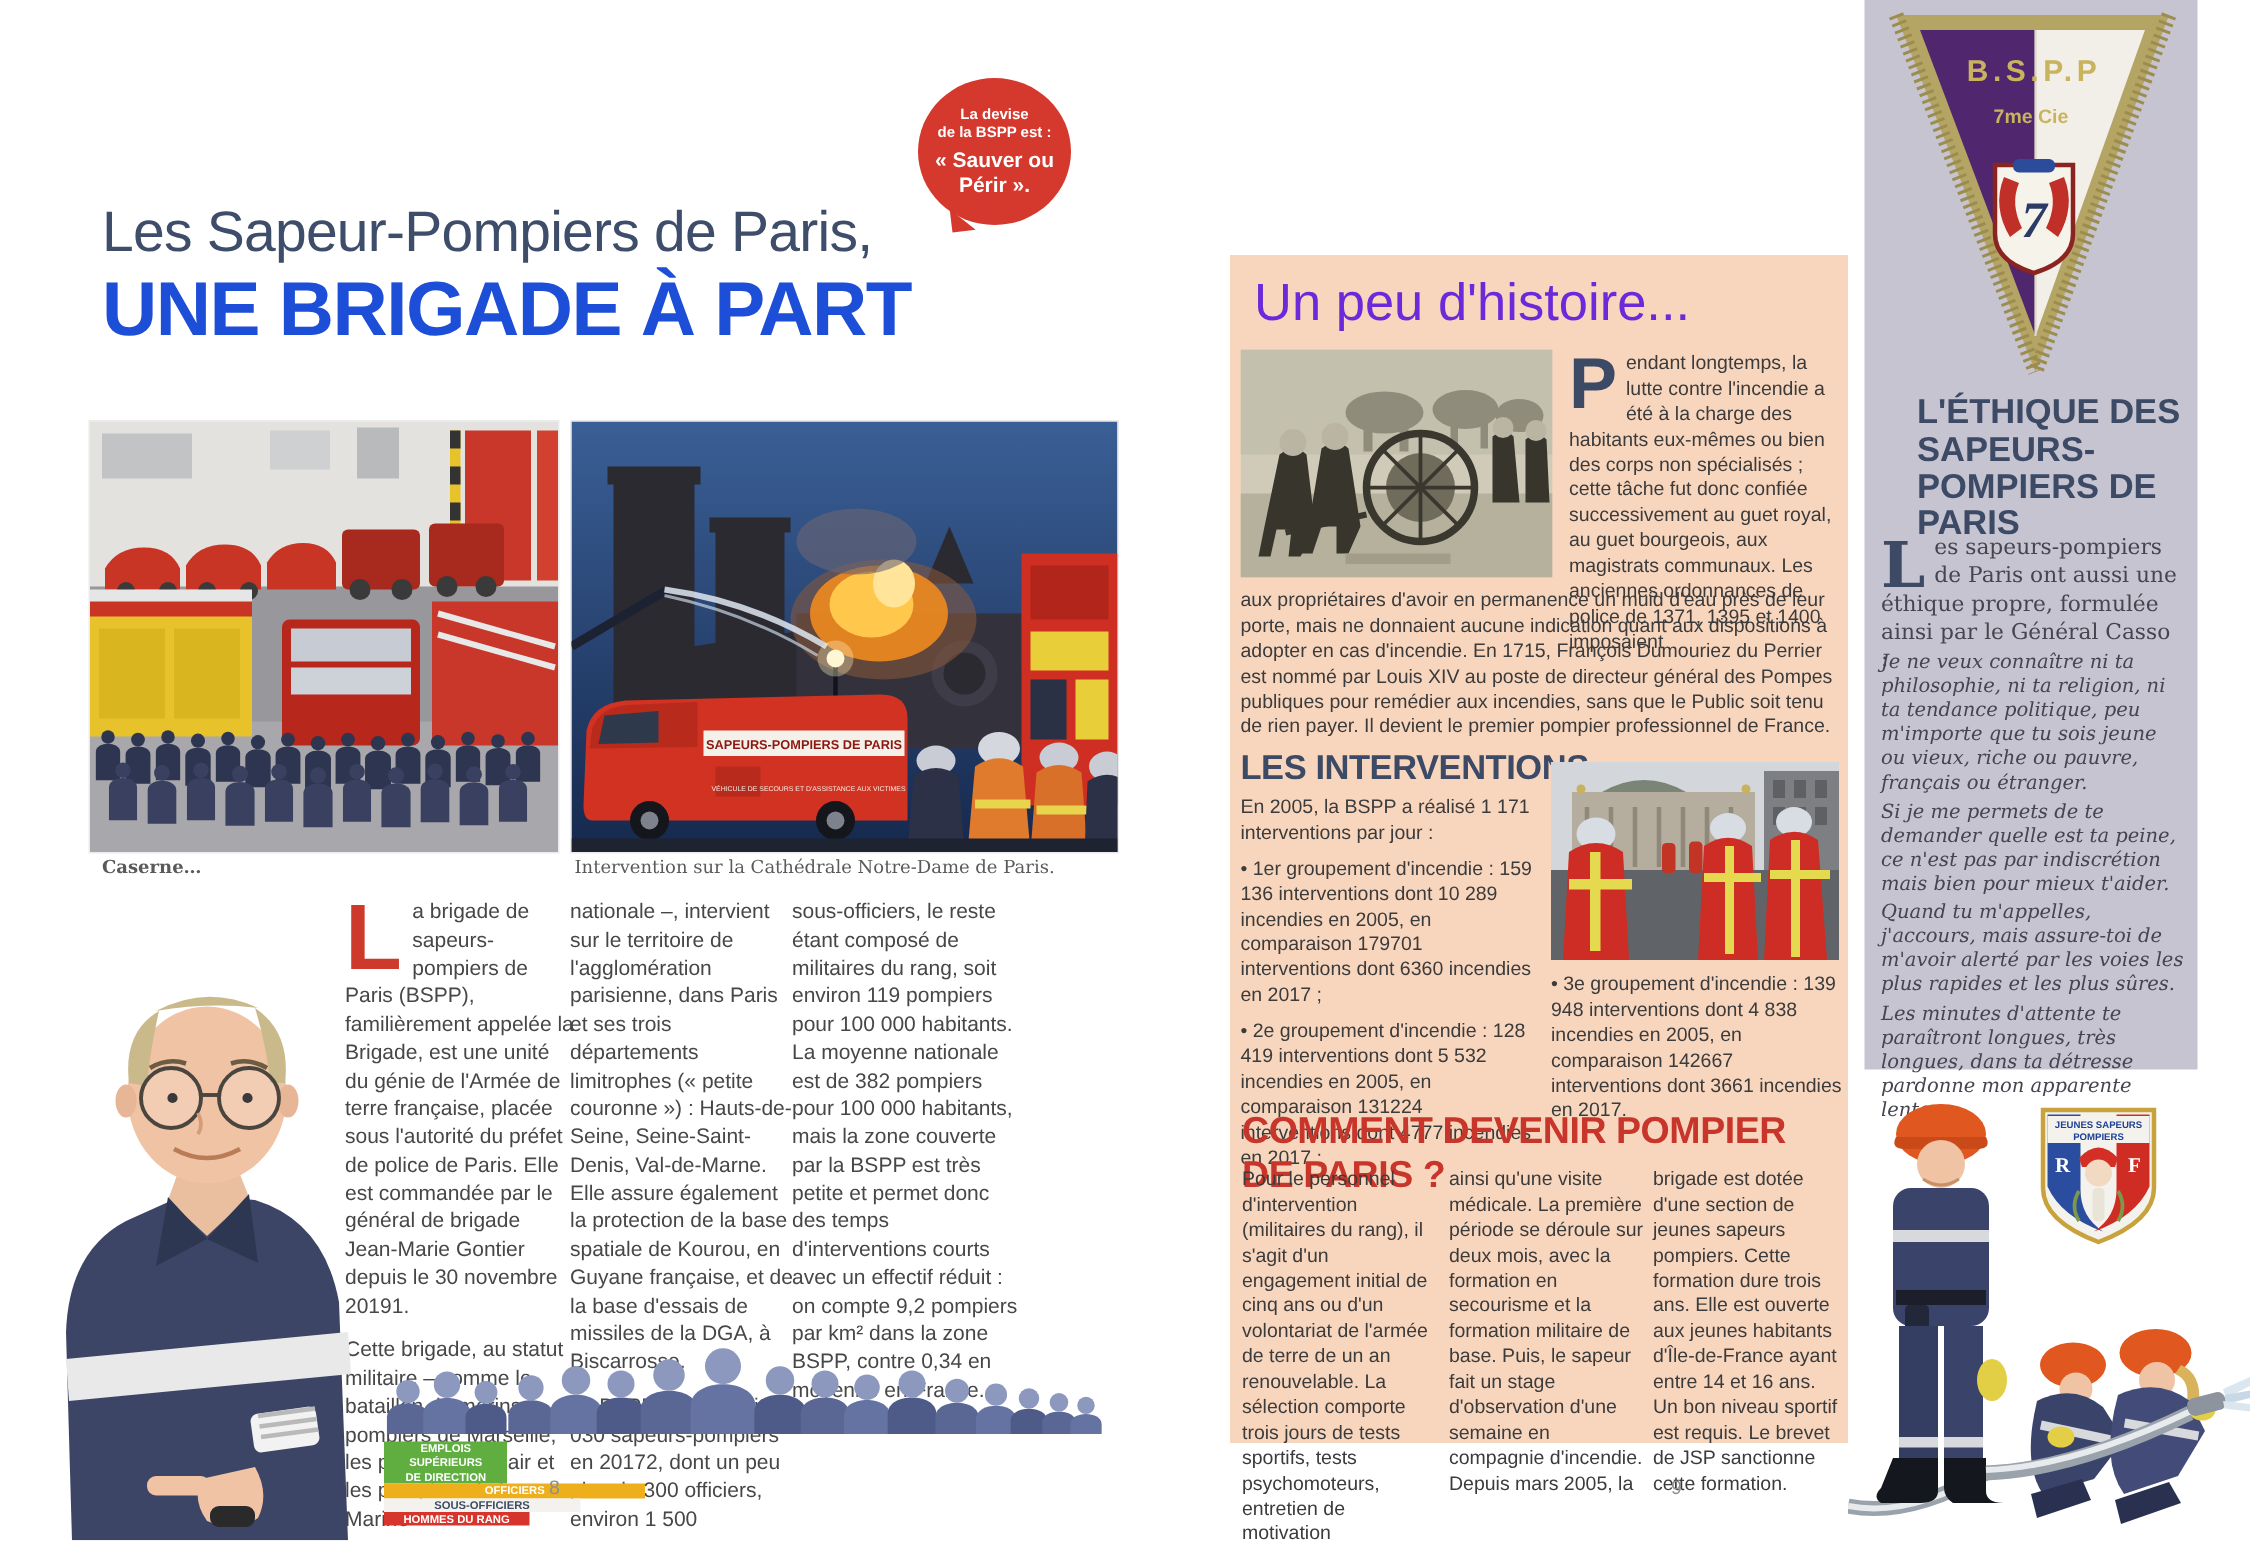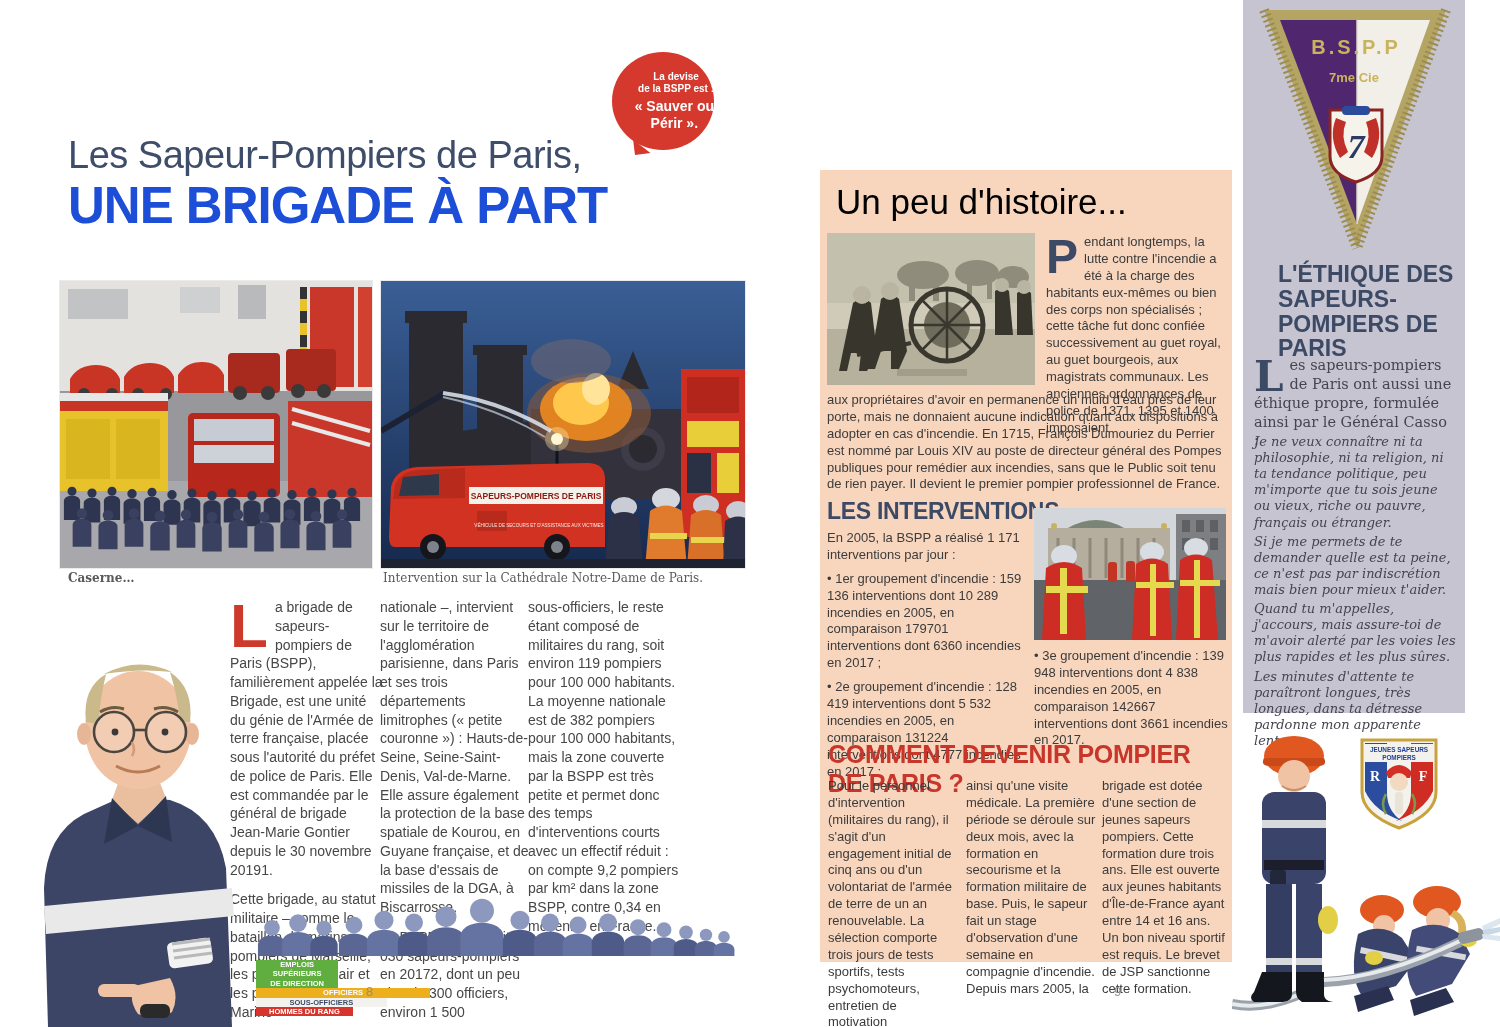--- a/index.html
+++ b/index.html
@@ -2,21 +2,21 @@
 <html><head>
 <meta charset="utf-8">
 <style>
   html,body{margin:0;padding:0;background:#ffffff;}
   #canvas{position:relative;width:1500px;height:1027px;background:#ffffff;overflow:hidden;
           font-family:"Liberation Sans",sans-serif;}
   .abs{position:absolute;}
 
   
   .bubble{left:612px;top:52px;width:102px;height:98px;border-radius:50%;background:#d5382c;
-          color:#fff;text-align:center;display:flex;flex-direction:column;justify-content:center;align-items:flex-end;}
+          color:#fff;text-align:center;display:flex;flex-direction:column;justify-content:center;}
   .bubble .small{font-size:10px;font-weight:bold;line-height:1.2;white-space:pre-line;}
   .bubble .big{font-size:14px;font-weight:bold;line-height:1.15;white-space:pre-line;margin-top:3px;}
   .bubble-tail{left:624px;top:144px;width:0;height:0;border:11px solid transparent;
                border-top-color:#d5382c;transform:rotate(38deg);}
   .title1{left:68px;top:134px;font-size:38px;color:#3e4d69;letter-spacing:-0.5px;}
   .title2{left:68px;top:176px;font-size:51px;font-weight:bold;color:#1d4ed8;letter-spacing:-1px;}
 
   .photo{box-shadow:0 0 0 1px rgba(0,0,0,0.08);}
   .caption{font-family:"DejaVu Serif",serif;font-size:12px;color:#5a5a5a;}
 
@@ -29,21 +29,21 @@
         font-size:7.5px;font-weight:bold;line-height:1.25;white-space:pre-line;}
   .band:nth-child(1){width:17%;background:#5fae3f;color:#fff;}
   .band:nth-child(2){width:36%;background:#edb01c;color:#fff;}
   .band:nth-child(3){width:27%;background:#f4f2ee;color:#3d4b66;}
   .band:nth-child(4){width:20%;background:#d5352c;color:#fff;}
 
   .pagenum{font-size:13px;color:#8b8f94;}
 
   
   .peach{left:820px;top:170px;width:412px;height:792px;background:#f8d6be;}
-  .hist-title{left:836px;top:182px;font-size:35px;color:#000000;}
+  .hist-title{left:836px;top:182px;font-size:35px;color:#6d28d9;}
   .peach-text{font-size:13px;line-height:1.3;color:#3b3b3b;}
   .peach-text p{margin:0 0 7px 0;}
   .dropcap-navy{float:left;font-size:48px;line-height:0.8;font-weight:bold;color:#3c4a66;padding:4px 6px 0 0;}
   .int-title{left:827px;top:498px;font-size:23px;font-weight:bold;color:#3c4a66;letter-spacing:-0.3px;}
   .become-title{left:828px;top:740px;width:402px;font-size:25px;font-weight:bold;color:#c8352a;letter-spacing:-0.3px;}
 
   .sidebar{left:1243px;top:0;width:222px;height:713px;background:#c6c4d0;}
   .ethics-title{left:1254px;top:262px;width:205px;font-size:23px;line-height:1.08;font-weight:bold;
                 color:#3c4a66;white-space:pre-line;margin-left:24px;}
   .ethics-intro{left:1254px;top:356px;width:200px;font-family:"DejaVu Serif",serif;

